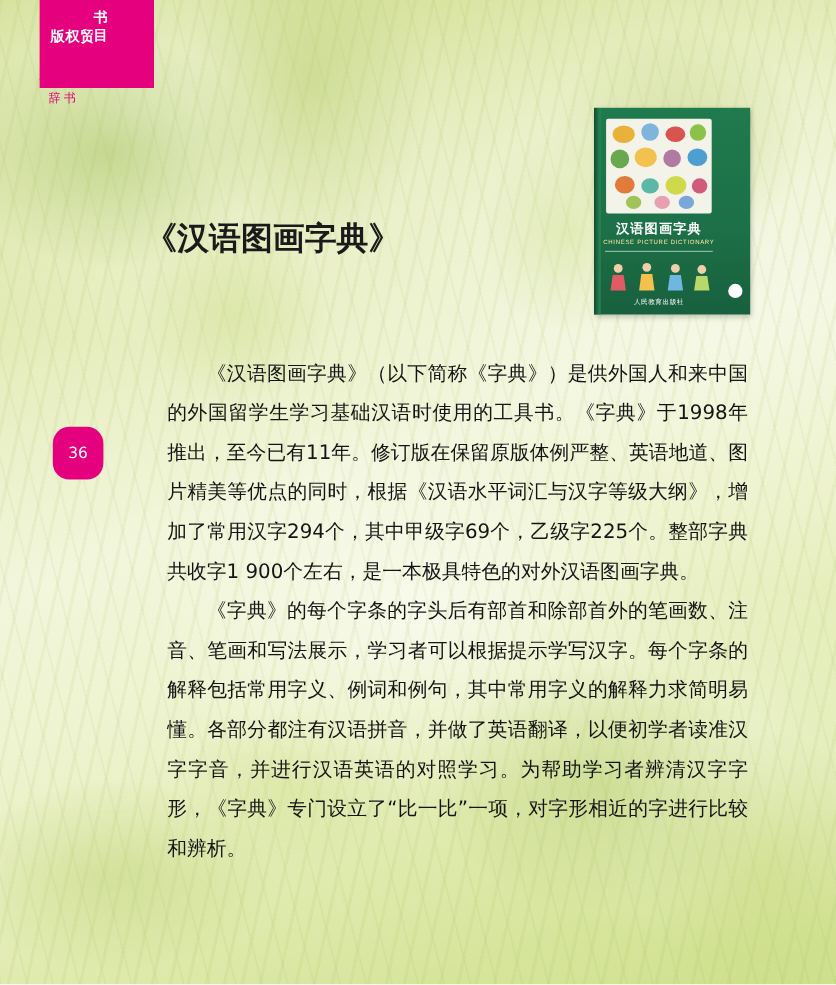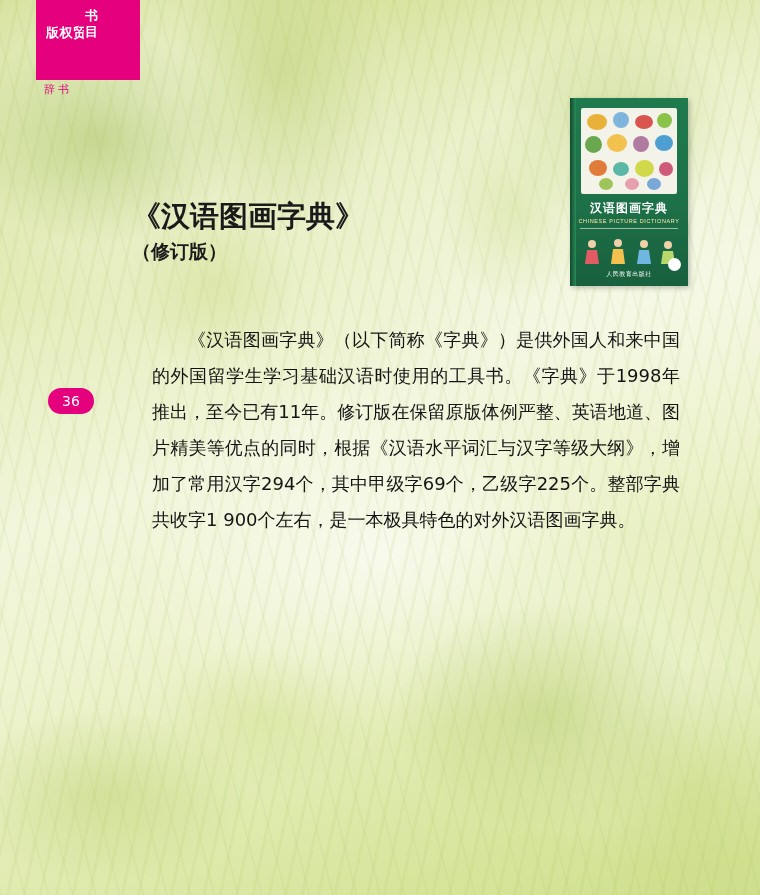--- a/index.html
+++ b/index.html
@@ -116,38 +116,39 @@
     letter-spacing: 3px;
     z-index: 7;
   }
 
   
   .pagenum {
     position: absolute;
     left: 48px;
     top: 388px;
     width: 46px;
-    height: 26px;
+    height: 48px;
     border-radius: 15px;
     background: #e5007d;
     color: #ffffff;
     font-family: "DejaVu Sans", sans-serif;
     font-size: 14px;
     display: flex;
     align-items: center;
     justify-content: center;
     z-index: 6;
   }
 
   
   .title-block {
     position: absolute;
     left: 132px;
     top: 200px;
     z-index: 5;
+    text-align: right;
   }
   .title-main {
     font-family: "DejaVu Sans", sans-serif;
     font-size: 29px;
     font-weight: bold;
     color: #1a1a1a;
     letter-spacing: 0px;
     line-height: 1.15;
   }
   .title-sub {
@@ -156,27 +157,26 @@
     font-weight: bold;
     color: #1a1a1a;
     margin-top: 6px;
   }
 
   
   .book {
     position: absolute;
     left: 540px;
     top: 98px;
-    width: 118px;
+    width: 142px;
     height: 188px;
     background: linear-gradient(180deg, #1f7a4d 0%, #1d7148 55%, #18603e 100%);
     box-shadow: 2px 2px 5px rgba(0,0,0,0.22);
     overflow: hidden;
     z-index: 5;
-    margin-left: 30px;
   }
   .book-spine {
     position: absolute;
     left: 0; top: 0;
     width: 6px; height: 100%;
     background: linear-gradient(90deg, #0f4a2e, #2a8a58);
   }
   .book-panel {
     position: absolute;
     left: 11px;
@@ -285,21 +285,20 @@
       <text x="1" y="30">目</text>
     </g>
   </svg>
   <div class="logo-en">Dictionaries</div>
   <div class="logo-sub">辞书</div>
 
   <div class="pagenum">36</div>
 
   <div class="title-block">
     <div class="title-main">《汉语图画字典》</div>
-    <div class="title-sub">（修订版）</div>
   </div>
 
   <div class="book">
     <div class="book-spine"></div>
     <div class="book-panel">
       <div class="blob" style="left:6px;  top:6px;  width:20px; height:16px; background:#e8b23a;"></div>
       <div class="blob" style="left:32px; top:4px;  width:16px; height:16px; background:#7fb4dd;"></div>
       <div class="blob" style="left:54px; top:7px;  width:18px; height:14px; background:#d9534f;"></div>
       <div class="blob" style="left:76px; top:5px;  width:15px; height:15px; background:#8bc34a;"></div>
       <div class="blob" style="left:4px;  top:28px; width:17px; height:17px; background:#6aa84f;"></div>
@@ -328,15 +327,16 @@
         <circle cx="90" cy="11" r="4" fill="#f0d0a8"></circle>
         <path d="M85 17 L95 17 L97 30 L83 30 Z" fill="#b8d86b"></path>
       </g>
     </svg>
     <div class="book-logo"></div>
     <div class="book-pub">人民教育出版社</div>
   </div>
 
   <div class="body-text">
     <p>《汉语图画字典》（以下简称《字典》）是供外国人和来中国的外国留学生学习基础汉语时使用的工具书。《字典》于1998年推出，至今已有11年。修订版在保留原版体例严整、英语地道、图片精美等优点的同时，根据《汉语水平词汇与汉字等级大纲》，增加了常用汉字294个，其中甲级字69个，乙级字225个。整部字典共收字1 900个左右，是一本极具特色的对外汉语图画字典。</p>
+    <p>《字典》的每个字条的字头后有部首和除部首外的笔画数、注音、笔画和写法展示，学习者可以根据提示学写汉字。每个字条的解释包括常用字义、例词和例句，其中常用字义的解释力求简明易懂。各部分都注有汉语拼音，并做了英语翻译，以便初学者读准汉字字音，并进行汉语英语的对照学习。为帮助学习者辨清汉字字形，《字典》专门设立了“比一比”一项，对字形相近的字进行比较和辨析。</p>
   </div>
 
 </div>
 
 </body></html>

